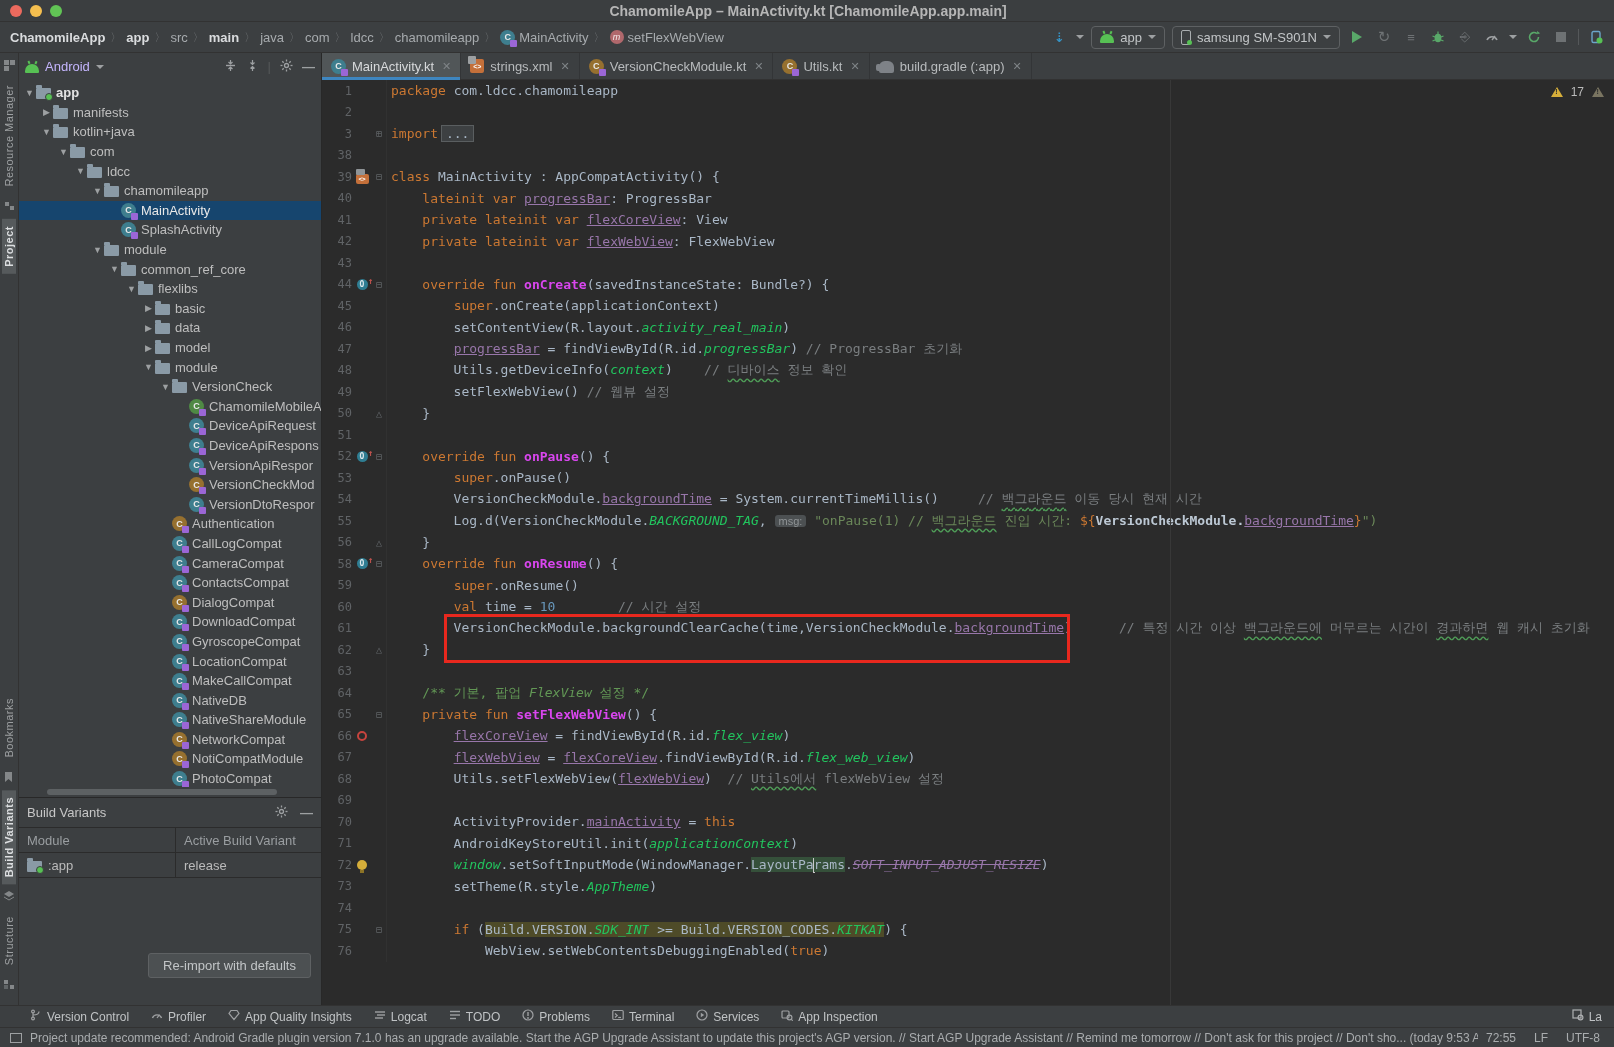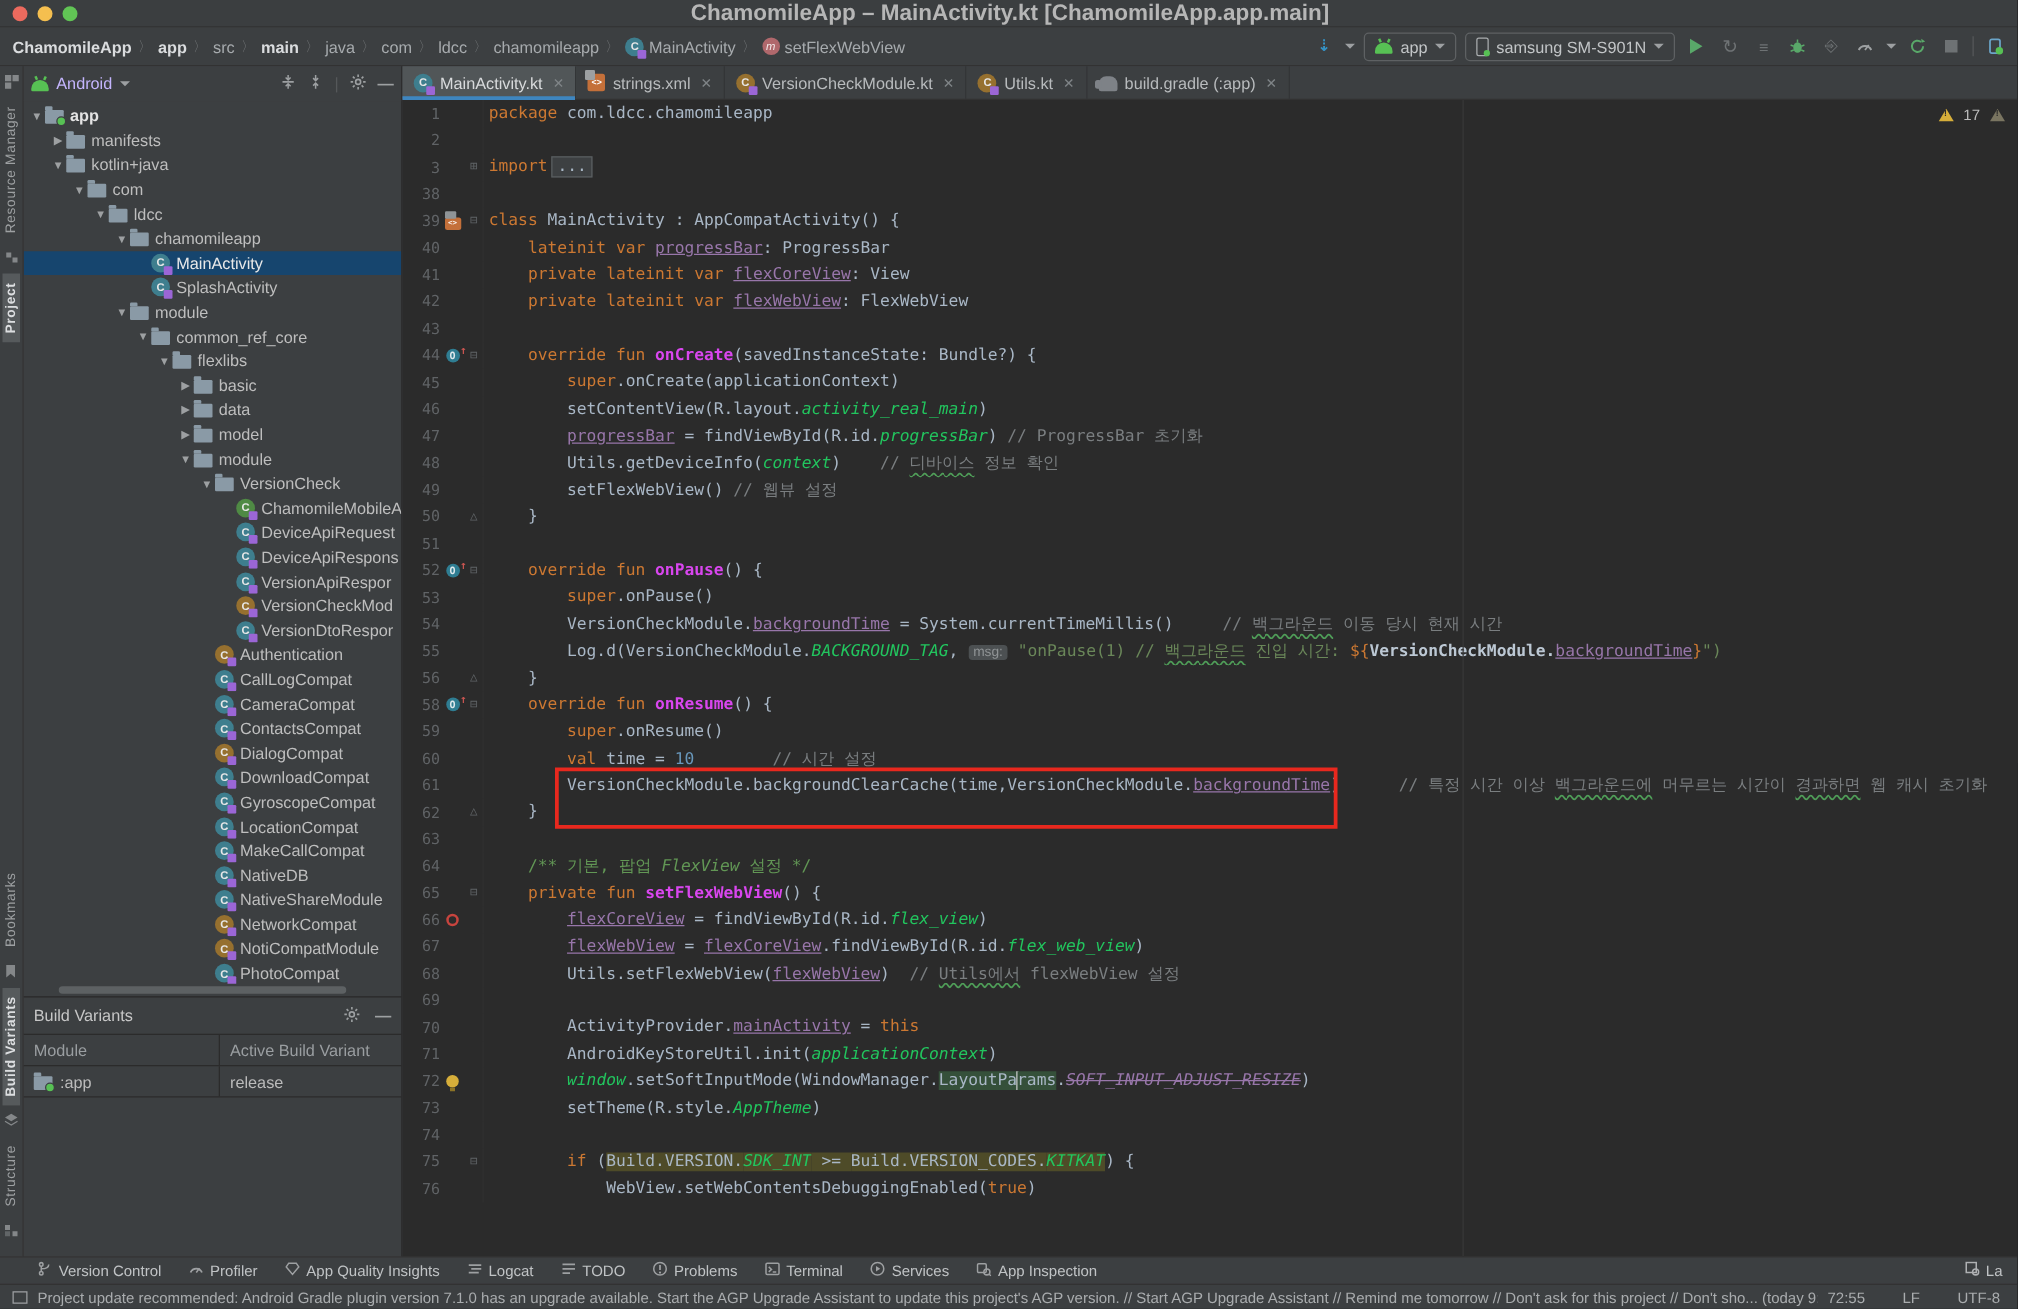--- a/index.html
+++ b/index.html
@@ -3,21 +3,21 @@
 <meta charset="utf-8">
 <style>
   *{margin:0;padding:0;box-sizing:border-box}
   html,body{background:#1e1f21}
   .screen{position:relative;width:1614px;height:1047px;background:#3C3F41;overflow:hidden;
     font-family:"Liberation Sans","DejaVu Sans",sans-serif;color:#BBBBBB;font-size:13px}
   
   .titlebar{height:22px;background:#3B3E40;display:flex;align-items:center;border-bottom:1px solid #323232}
   .lights{display:flex;gap:8px;padding-left:10px}
   .light{width:12px;height:12px;border-radius:50%}
-  .titletext{flex:1;text-align:center;font-weight:bold;color:#B6B6B6;font-size:18px;margin-right:60px}
+  .titletext{flex:1;text-align:center;font-weight:bold;color:#B6B6B6;font-size:14px;margin-right:60px}
   
   .navbar{height:31px;display:flex;align-items:center;border-bottom:1px solid #323232;padding:0 8px;background:#3C3F41}
   .crumbs{display:flex;align-items:center;gap:2px;white-space:nowrap}
   .crumb{color:#A7ABAE;padding:0 2px;display:flex;align-items:center;gap:4px}
   .crumb.bold{color:#DADCDE;font-weight:bold}
   .crumb-sep{color:#6E7173;font-size:11px;padding:0 1px}
   .runbar{margin-left:auto;display:flex;align-items:center;gap:7px}
   .pill{display:flex;align-items:center;gap:6px;border:1px solid #5E6163;border-radius:4px;height:23px;padding:0 8px;color:#C2C5C7;cursor:default}
   .caret{width:0;height:0;border-left:4px solid transparent;border-right:4px solid transparent;border-top:4px solid #9DA0A2}
   .tbi{width:20px;height:20px;display:flex;align-items:center;justify-content:center}
@@ -118,21 +118,21 @@
   .warntri{width:0;height:0;border-left:6px solid transparent;border-right:6px solid transparent;border-bottom:10px solid #D6AE3A;position:relative}
   .warntri:after{content:"!";position:absolute;left:-1.5px;top:1px;font-size:7px;color:#2B2B2B;font-weight:bold}
   .warntri.dim{border-bottom-color:#7A7561}
   
   .toolrow{height:22px;background:#3C3F41;border-top:1px solid #323232;display:flex;align-items:center;gap:22px;padding:0 12px 0 30px;font-size:12px;color:#C0C3C5}
   .toolitem{display:flex;align-items:center;gap:5px;white-space:nowrap}
   .toolitem svg{opacity:.85}
   .toolright{margin-left:auto;display:flex;align-items:center;gap:5px}
   .statusbar{height:21px;background:#3C3F41;border-top:1px solid #323232;display:flex;align-items:center;font-size:12px;color:#A9ACAE;padding:0 10px;gap:8px}
   .statmsg{white-space:nowrap;overflow:hidden;flex:1}
-  .statright{display:flex;gap:30px;flex:none;padding-right:4px}
+  .statright{display:flex;gap:18px;flex:none;padding-right:4px}
   .winico{width:12px;height:10px;border:1.5px solid #9DA0A2}
 </style>
 </head>
 <body>
 
 <div class="screen">
 
   <div class="titlebar">
     <div class="lights">
       <span class="light" style="background:#EC6A5E"></span>
@@ -535,20 +535,23 @@
             <span class="bvc1">Module</span>
             <span class="bvc2">Active Build Variant</span>
           </div>
           <div class="bvr">
             <span class="bvc1">
               <span class="ico folder appf"></span>
               <span>:app</span>
             </span>
             <span class="bvc2">release</span>
           </div>
+        </div>
+        <div class="bvbtnrow">
+          <span class="btn">Re-import with defaults</span>
         </div>
       </div>
     </div>
 
     <div class="editor">
       <div class="tabs" id="tabs">
           <div class="tab active">
             <span class="ico kc teal">C</span>
             <span>MainActivity.kt</span>
             <span class="x">✕</span>

